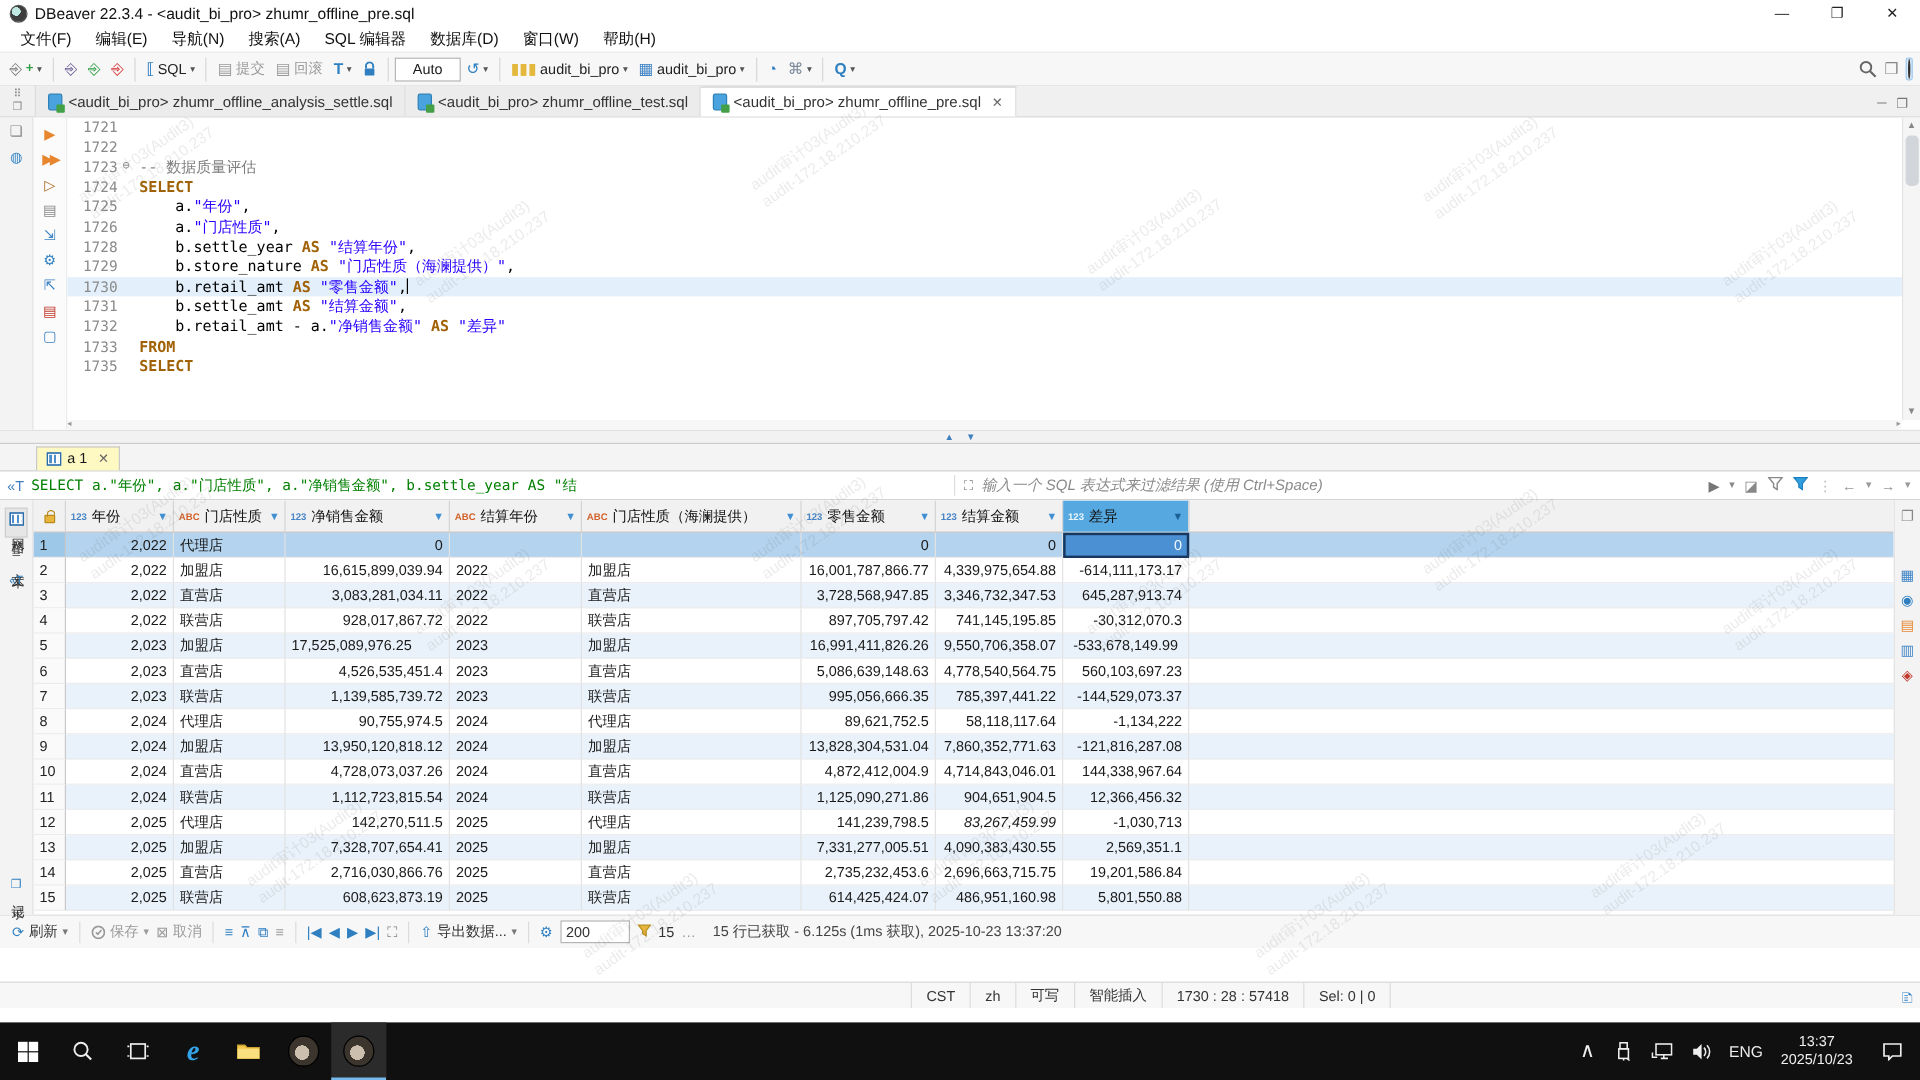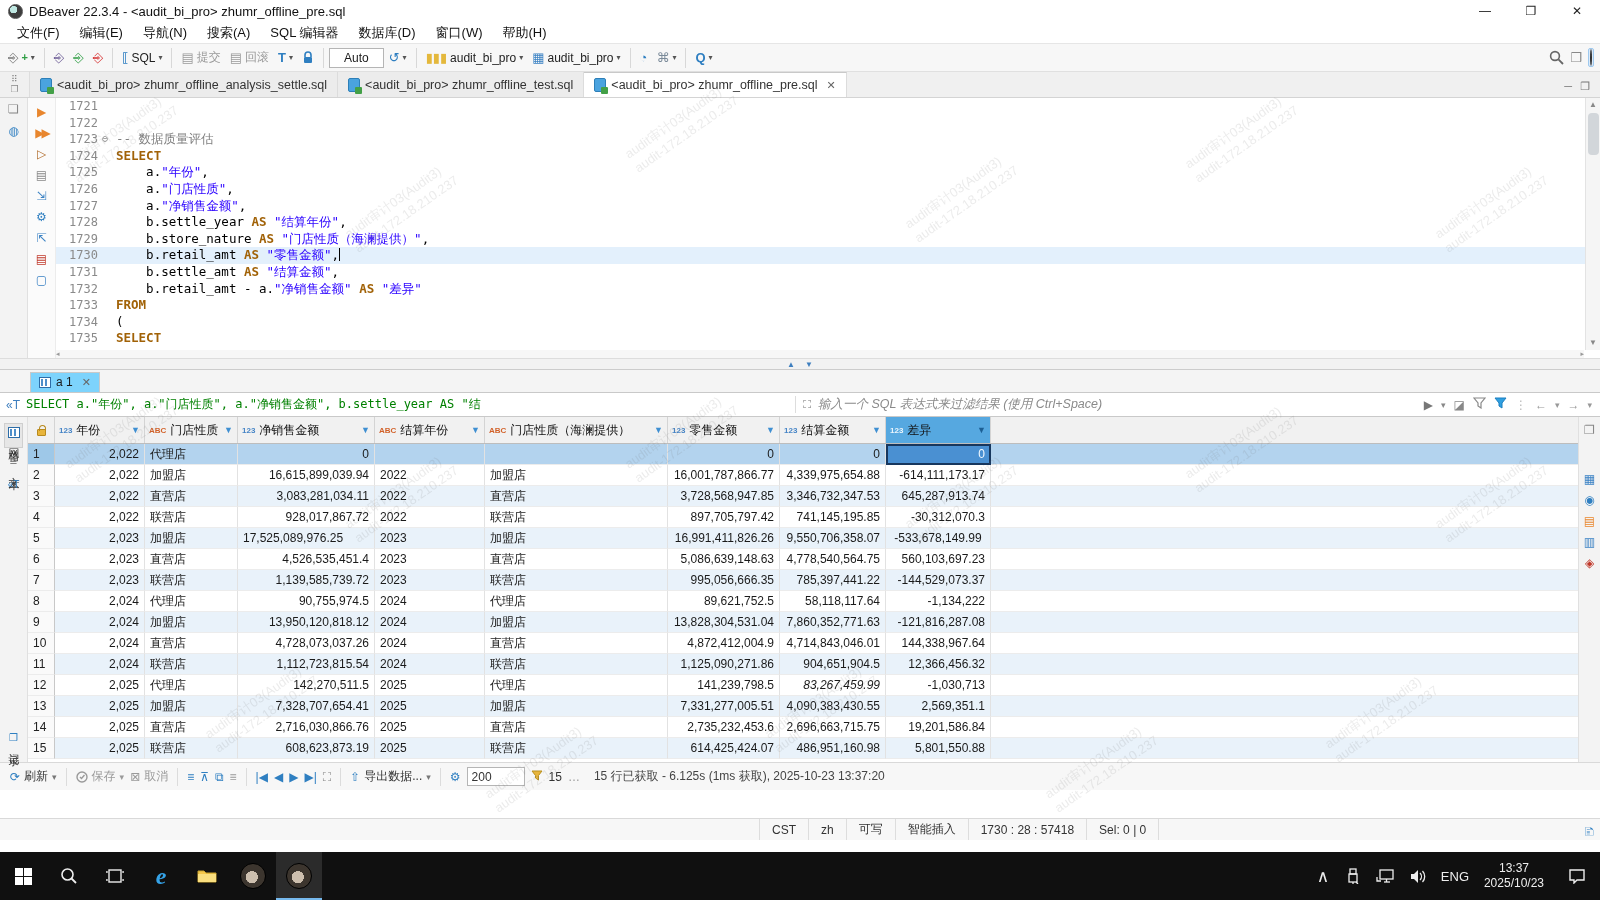--- a/index.html
+++ b/index.html
@@ -59,21 +59,21 @@
   #ed-vscroll .arr { height:14px; text-align:center; font-size:8px; color:#888; line-height:14px;}
   #ed-vscroll .thumb { position:absolute; top:15px; left:2px; width:11px; height:42px; background:#d2d6da; border-radius:4px; }
   #ed-vscroll .arr.down { position:absolute; bottom:0; width:100%; }
   #ed-hscroll { position:absolute; left:56px; right:16px; bottom:0; height:8px; background:#f7f7f7; display:flex; justify-content:space-between; color:#999; font-size:7px; line-height:8px; }
 
   
   #splitter { height:12px; background:#f2f2f2; border-top:1px solid #ddd; border-bottom:1px solid #ccc; display:flex; align-items:center; justify-content:center; gap:10px; color:#3f7fbf; font-size:8px; }
 
   
   #res-tabs { height:23px; background:#f4f4f4; display:flex; align-items:flex-end; border-bottom:1px solid #c9c9c9; padding-left:30px; }
-  .rtab { display:flex; align-items:center; gap:5px; background:#7dd3fc; border:1px solid #c9c9c9; border-bottom:none; padding:2px 8px 3px; font-size:12px; }
+  .rtab { display:flex; align-items:center; gap:5px; background:#fef9c3; border:1px solid #c9c9c9; border-bottom:none; padding:2px 8px 3px; font-size:12px; }
   .grid-ico { width:12px; height:11px; background:linear-gradient(#fff,#fff), #3b82c4; border:1px solid #2d6da8; position:relative; }
   .grid-ico::before { content:""; position:absolute; inset:1px; background:
       repeating-linear-gradient(to right,#3b82c4 0 2px,#fff 2px 4px),
       repeating-linear-gradient(#3b82c4 0 2px,#fff 2px 4px); opacity:.9;}
   #filterbar { height:24px; display:flex; align-items:center; border-bottom:1px solid #c9c9c9; background:#fff; }
   #filter-t-ico { width:26px; text-align:center; color:#3f7fbf; font-size:12px; }
   #filter-sql { width:770px; overflow:hidden; white-space:nowrap; color:#008000; font-family:"DejaVu Sans Mono",monospace; font-size:12px; border-right:1px solid #ddd; }
   #filter-expand { width:22px; text-align:center; color:#777; font-size:11px; }
   #filter-input { flex:1; color:#8a8a8a; font-style:italic; font-size:12.5px; overflow:hidden; white-space:nowrap; }
   #filter-icons { display:flex; align-items:center; gap:8px; padding:0 8px; color:#888; font-size:12px; }
@@ -286,28 +286,26 @@
       <span class="ed-ico" style="color:#c0392b">▤</span>
       <span class="ed-ico" style="color:#3b82c4">▢</span>
     </div>
     <div id="code-area">
         <div class="cline"><span class="lnum">1721</span><span class="fold"></span><span class="ct"></span></div>
         <div class="cline"><span class="lnum">1722</span><span class="fold"></span><span class="ct"></span></div>
         <div class="cline"><span class="lnum">1723</span><span class="fold">⊖</span><span class="ct"><span class="tk-c">-- 数据质量评估</span></span></div>
         <div class="cline"><span class="lnum">1724</span><span class="fold"></span><span class="ct"><span class="tk-k">SELECT</span></span></div>
         <div class="cline"><span class="lnum">1725</span><span class="fold"></span><span class="ct"><span class="tk-p">    a.</span><span class="tk-s">"年份"</span><span class="tk-p">,</span></span></div>
         <div class="cline"><span class="lnum">1726</span><span class="fold"></span><span class="ct"><span class="tk-p">    a.</span><span class="tk-s">"门店性质"</span><span class="tk-p">,</span></span></div>
-        <div class="cline"><span class="lnum">1727</span><span class="fold"></span><span class="ct"><span class="tk-p">    a.</span><span class="tk-s">"净销售金额"</span><span class="tk-p">,</span></span></div>
         <div class="cline"><span class="lnum">1728</span><span class="fold"></span><span class="ct"><span class="tk-p">    b.settle_year </span><span class="tk-k">AS</span><span class="tk-p"> </span><span class="tk-s">"结算年份"</span><span class="tk-p">,</span></span></div>
         <div class="cline"><span class="lnum">1729</span><span class="fold"></span><span class="ct"><span class="tk-p">    b.store_nature </span><span class="tk-k">AS</span><span class="tk-p"> </span><span class="tk-s">"门店性质（海澜提供）"</span><span class="tk-p">,</span></span></div>
         <div class="cline current"><span class="lnum">1730</span><span class="fold"></span><span class="ct"><span class="tk-p">    b.retail_amt </span><span class="tk-k">AS</span><span class="tk-p"> </span><span class="tk-s">"零售金额"</span><span class="tk-p">,</span><span class="caret"></span></span></div>
         <div class="cline"><span class="lnum">1731</span><span class="fold"></span><span class="ct"><span class="tk-p">    b.settle_amt </span><span class="tk-k">AS</span><span class="tk-p"> </span><span class="tk-s">"结算金额"</span><span class="tk-p">,</span></span></div>
         <div class="cline"><span class="lnum">1732</span><span class="fold"></span><span class="ct"><span class="tk-p">    b.retail_amt - a.</span><span class="tk-s">"净销售金额"</span><span class="tk-p"> </span><span class="tk-k">AS</span><span class="tk-p"> </span><span class="tk-s">"差异"</span></span></div>
         <div class="cline"><span class="lnum">1733</span><span class="fold"></span><span class="ct"><span class="tk-k">FROM</span></span></div>
-        <div class="cline"><span class="lnum">1734</span><span class="fold"></span><span class="ct"><span class="tk-p">(</span></span></div>
         <div class="cline"><span class="lnum">1735</span><span class="fold"></span><span class="ct"><span class="tk-k">SELECT</span></span></div>
       </div>
     <div id="ed-vscroll">
       <div class="arr">▲</div>
       <div class="thumb"></div>
       <div class="arr down">▼</div>
     </div>
     <div id="ed-hscroll">
         <span>◂</span>
         <span>▸</span>

